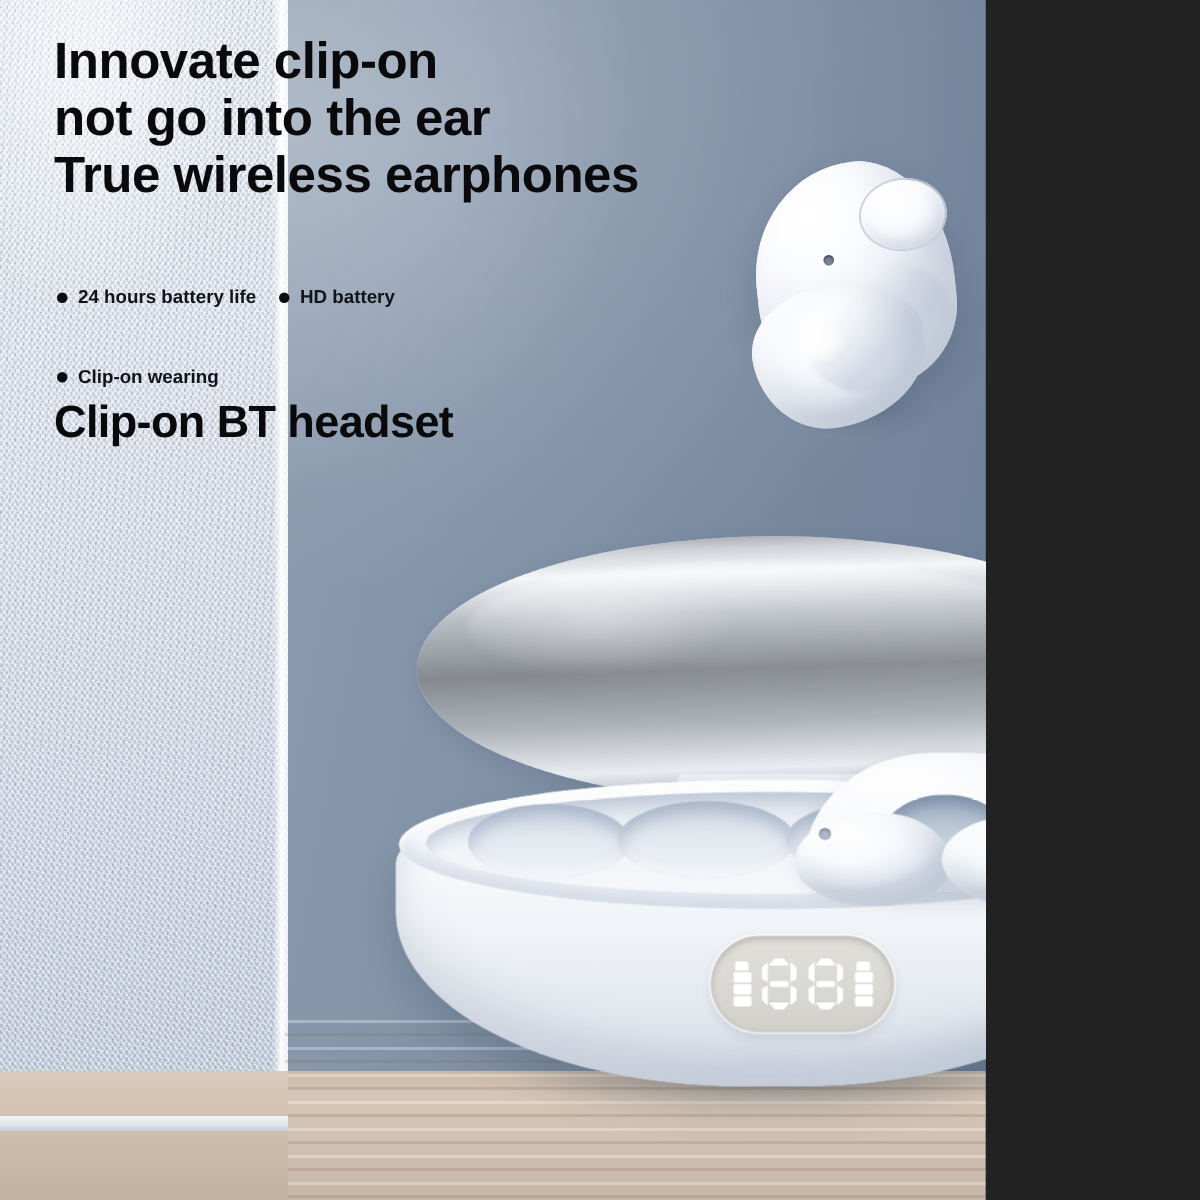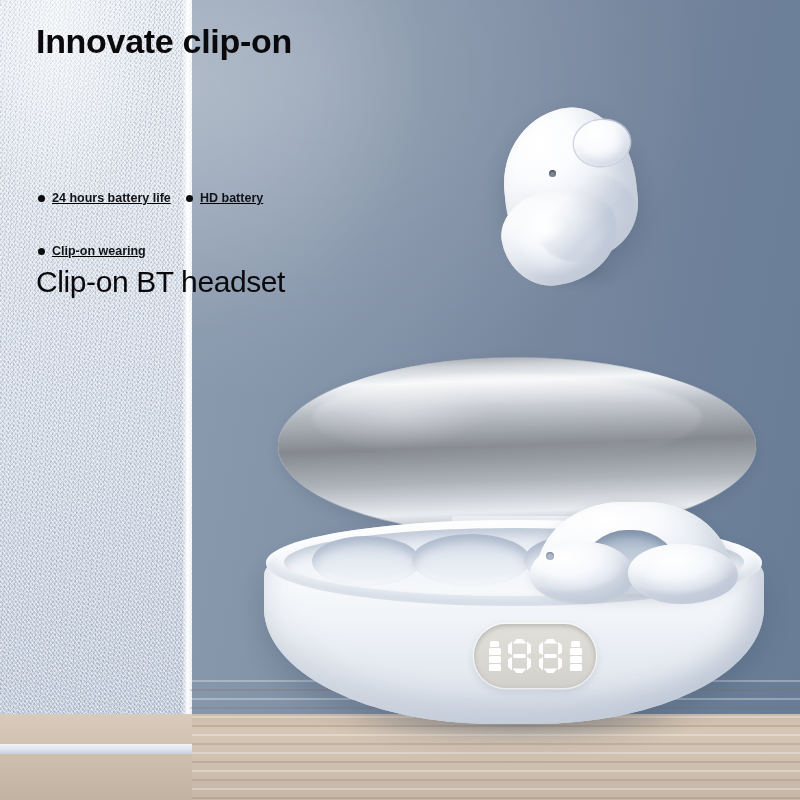--- a/index.html
+++ b/index.html
@@ -1,21 +1,21 @@
 <!DOCTYPE html>
 <html><head>
 <meta charset="utf-8">
 <title>Clip-on BT headset</title>
 <style>
   html,body{margin:0;padding:0;background:#222;}
   *{box-sizing:border-box;}
 
   #stage{
     position:relative;
-    width:800px;height:800px;
+    width:657px;height:800px;
     overflow:hidden;
     font-family:"Liberation Sans","DejaVu Sans",sans-serif;
     background:#7b8ca2;
   }
 
   
   .wall-right{
     position:absolute;left:190px;top:0;width:610px;height:745px;
     background:
       radial-gradient(120% 80% at 18% 10%, rgba(255,255,255,.16) 0%, rgba(255,255,255,0) 55%),
@@ -81,35 +81,35 @@
 
   
   .headline{
     position:absolute;left:36px;top:22px;width:520px;
     font-size:34px;line-height:38px;font-weight:700;color:#0a0a0c;
     letter-spacing:-.3px;
   }
   .headline div{white-space:nowrap;}
 
   .features{position:absolute;left:38px;top:190px;width:330px;}
-  .feat-row{display:flex;align-items:center;text-decoration:underline;}
+  .feat-row{display:flex;align-items:center;}
   .feat{
     display:flex;align-items:center;gap:7px;
     font-size:12.5px;font-weight:600;color:#111318;line-height:16px;
     white-space:nowrap;
   }
   .feat .dot{
     width:7px;height:7px;border-radius:50%;background:#0b0c10;flex:0 0 auto;
   }
   .feat-a{width:148px;}
   .feat-row+.feat-row{margin-top:37px;}
 
   .tagline{
     position:absolute;left:36px;top:265px;
-    font-size:30px;font-weight:400;color:#0a0a0c;letter-spacing:-.4px;
+    font-size:30px;font-weight:700;color:#0a0a0c;letter-spacing:-.4px;
     white-space:nowrap;
   }
 
   
   .bud-float{position:absolute;left:496px;top:104px;width:160px;height:190px;}
   .bud-float .shadow{
     position:absolute;left:18px;top:150px;width:120px;height:34px;
     background:radial-gradient(50% 50% at 50% 50%, rgba(40,55,75,.30) 0%, rgba(40,55,75,0) 72%);
     filter:blur(5px);
   }
@@ -324,20 +324,22 @@
   <div class="wall-left"></div>
   <div class="wall-left-sheen"></div>
   <div class="baseboard-right"></div>
   <div class="floor"></div>
   <div class="floor-planks"></div>
   <div class="floor-left-strip"></div>
   <div class="baseboard"></div>
 
   <div class="headline">
     <div>Innovate clip-on</div>
+    <div>not go into the ear</div>
+    <div>True wireless earphones</div>
   </div>
 
   <div class="features">
     <div class="feat-row">
       <div class="feat feat-a">
         <span class="dot"></span>
         <span>24 hours battery life</span>
       </div>
       <div class="feat">
         <span class="dot"></span>

